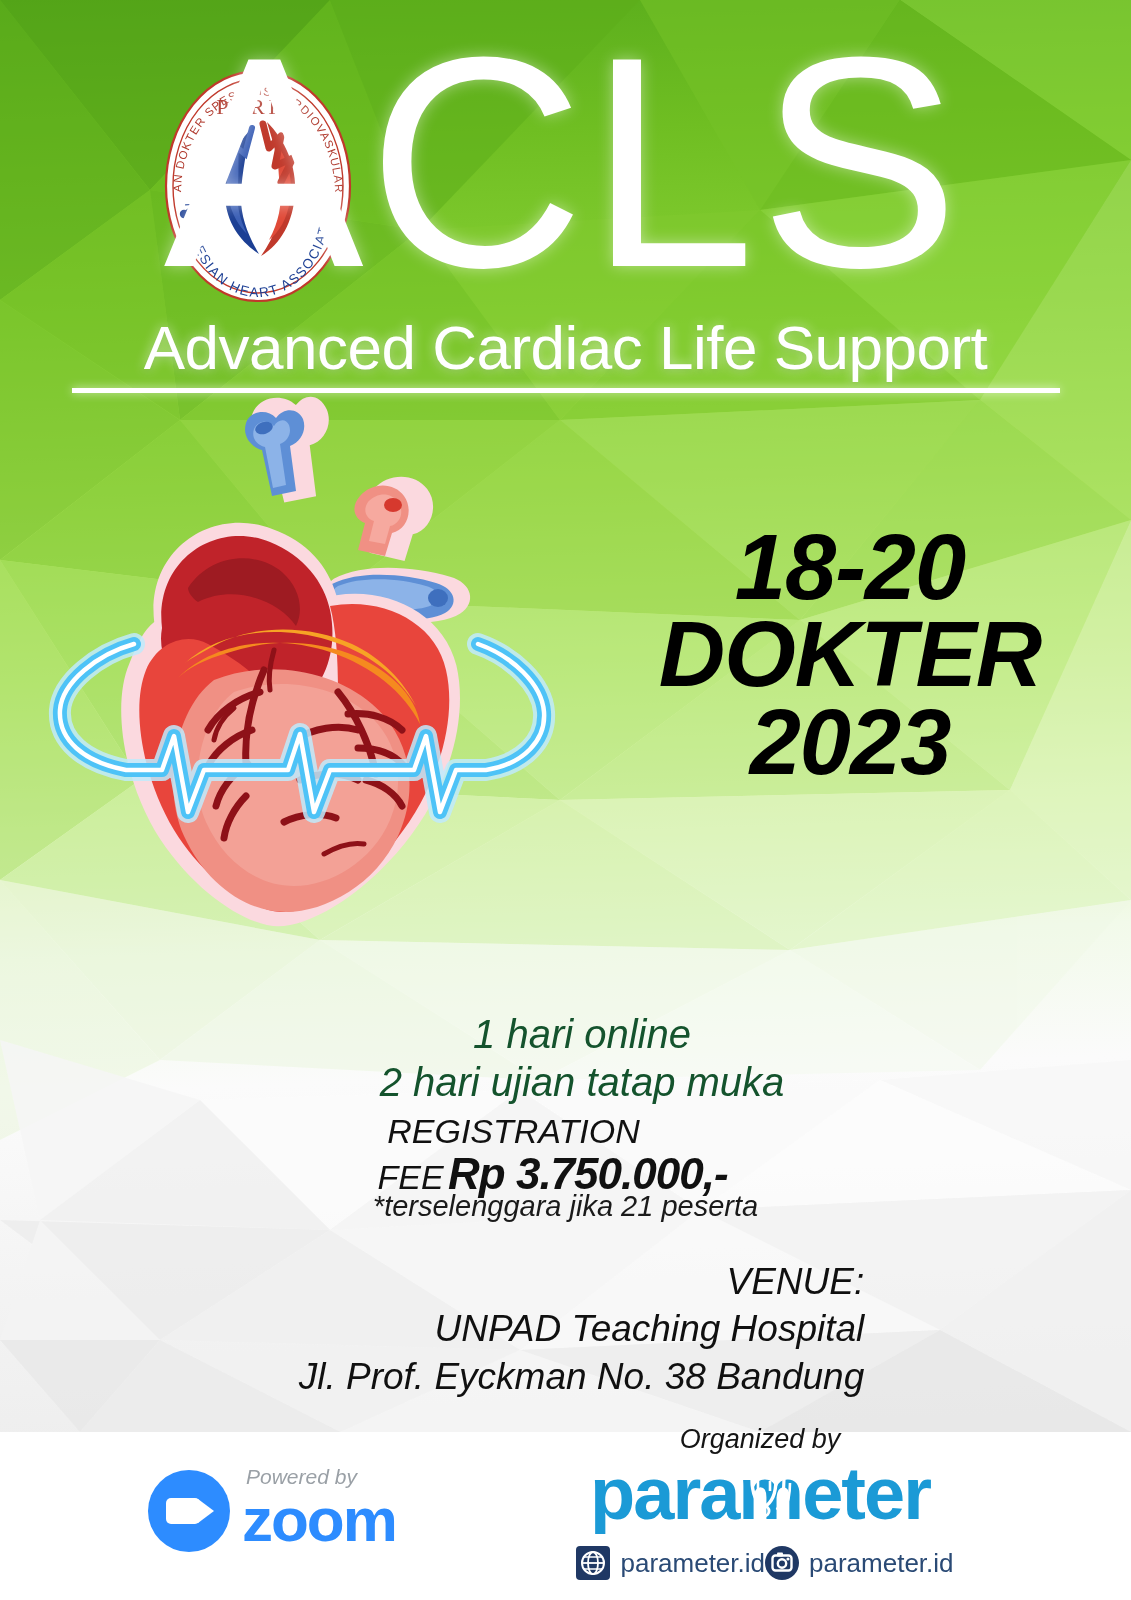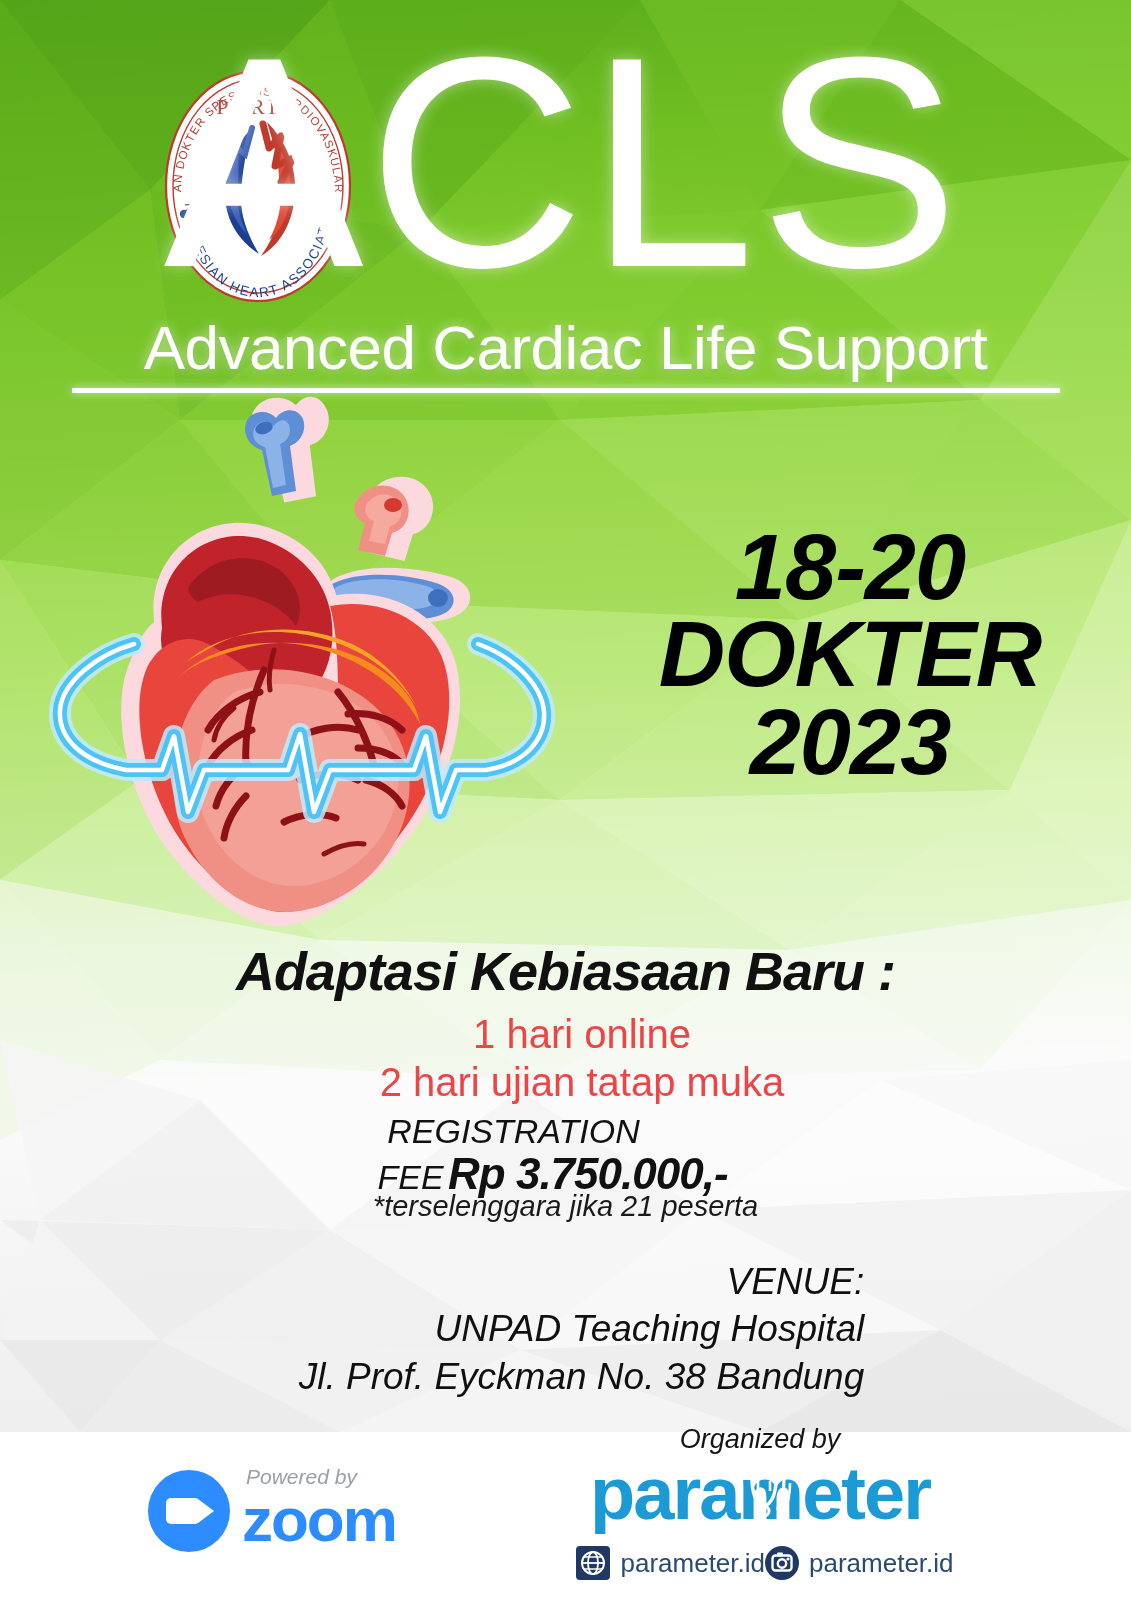--- a/index.html
+++ b/index.html
@@ -91,22 +91,22 @@
   .headline {
     position:absolute; left:0; top:940px; width:1131px;
     text-align:center;
     font-size:54px; font-weight:bold; font-style:italic;
     letter-spacing:-1px;
     color:#111;
   }
   .sub-lines {
     position:absolute; left:0; top:1010px; width:1131px;
     text-align:center;
-    font-size:40px; font-weight:400;
-    color:#ef4444;
+    font-size:40px; font-style:italic; font-weight:400;
+    color:#14532d;
     line-height:1.2;
     padding-left:33px;
   }
   .fee-block {
     position:absolute; left:0; top:1112px; width:1131px;
     text-align:center;
     color:#111;
   }
   .fee-reg {
     font-size:34px; font-style:italic; font-weight:400;
@@ -372,21 +372,20 @@
       </g>
     </svg>
   </div>
 
   <div class="date-block">
     <div class="date-line1">18-20</div>
     <div class="date-line2">DOKTER</div>
     <div class="date-line3">2023</div>
   </div>
 
-  <div class="headline">Adaptasi Kebiasaan Baru :</div>
   <div class="sub-lines">
     <div>1 hari online</div>
     <div>2 hari ujian tatap muka</div>
   </div>
 
   <div class="fee-block">
     <span class="fee-reg">REGISTRATION</span>
     <span class="fee-row">
       <span class="fee-label">FEE</span>
       <span class="fee-amount">Rp 3.750.000,-</span>

